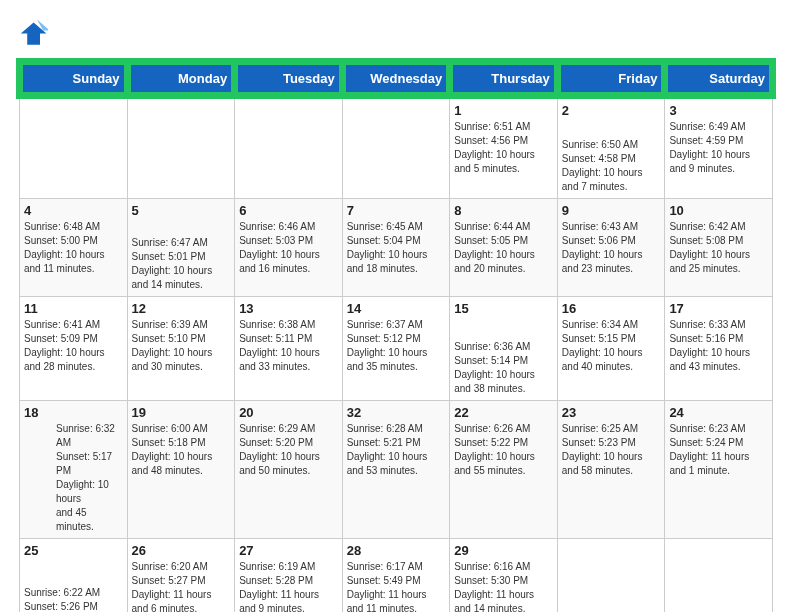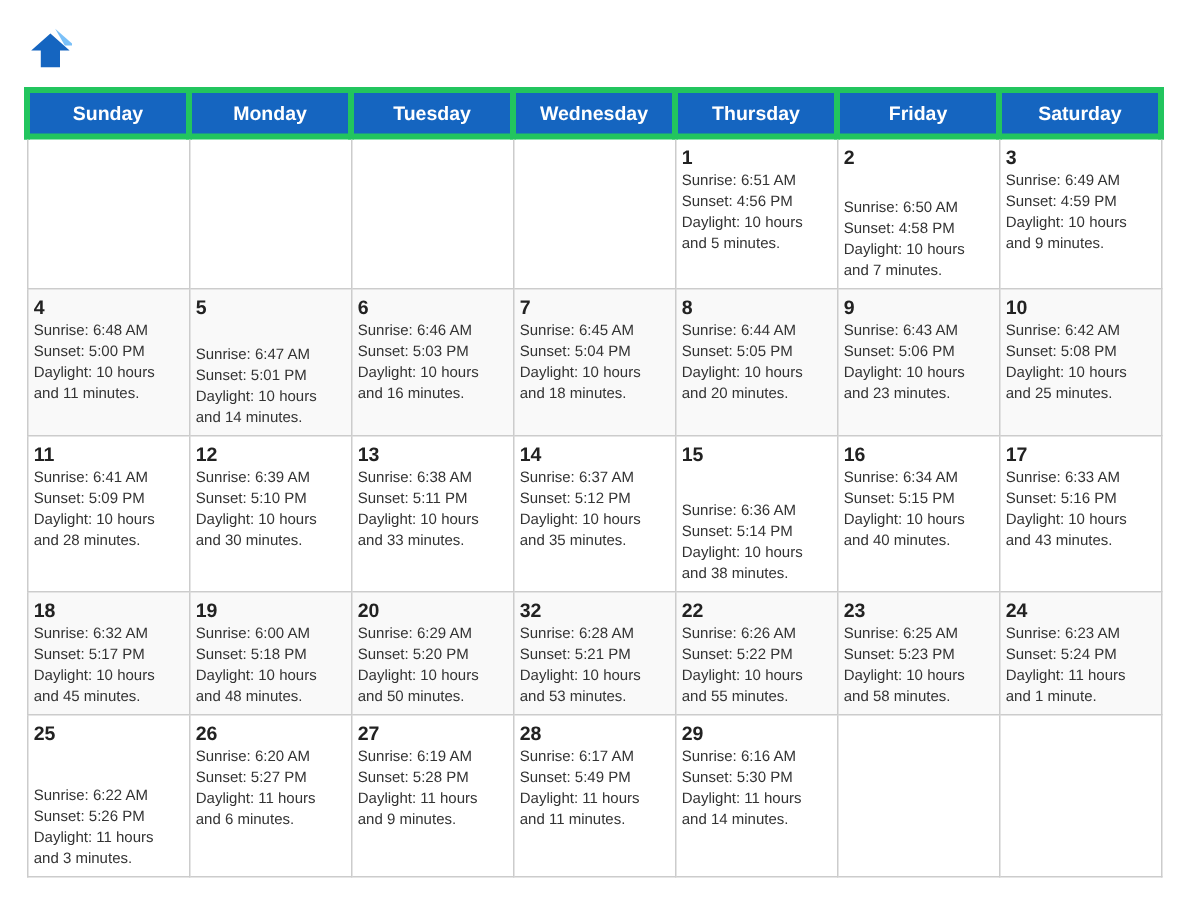--- a/index.html
+++ b/index.html
@@ -54,22 +54,22 @@
       width: 100%;
       border-collapse: collapse;
       table-layout: fixed;
     }
     thead tr th {
       background-color: #1565C0;
       color: #fff;
       font-size: 13px;
       font-weight: bold;
       padding: 6px 4px;
-      text-align: center;
-      border: 4px solid #22c55e;
+      text-align: right;
+      border: 7px solid #22c55e;
     }
     tbody tr td {
       border: 1px solid #ccc;
       vertical-align: top;
       padding: 4px 4px;
       font-size: 10.5px;
       color: #333;
       height: 78px;
       background: #fff;
     }
@@ -251,21 +251,21 @@
             <span class="day-num">17</span>
             <div class="day-info" style="white-space: pre-line;">Sunrise: 6:33 AM
 Sunset: 5:16 PM
 Daylight: 10 hours
 and 43 minutes.</div>
           </td>
         </tr>
         <tr>
           <td>
             <span class="day-num">18</span>
-            <div class="day-info" style="white-space: pre-line;">Sunrise: 6:32 AM
+            <div class="day-info" style="white-space: pre-line; margin-left: 32px;">Sunrise: 6:32 AM
 Sunset: 5:17 PM
 Daylight: 10 hours
 and 45 minutes.</div>
           </td>
           <td>
             <span class="day-num">19</span>
             <div class="day-info" style="white-space: pre-line;">Sunrise: 6:00 AM
 Sunset: 5:18 PM
 Daylight: 10 hours
 and 48 minutes.</div>

